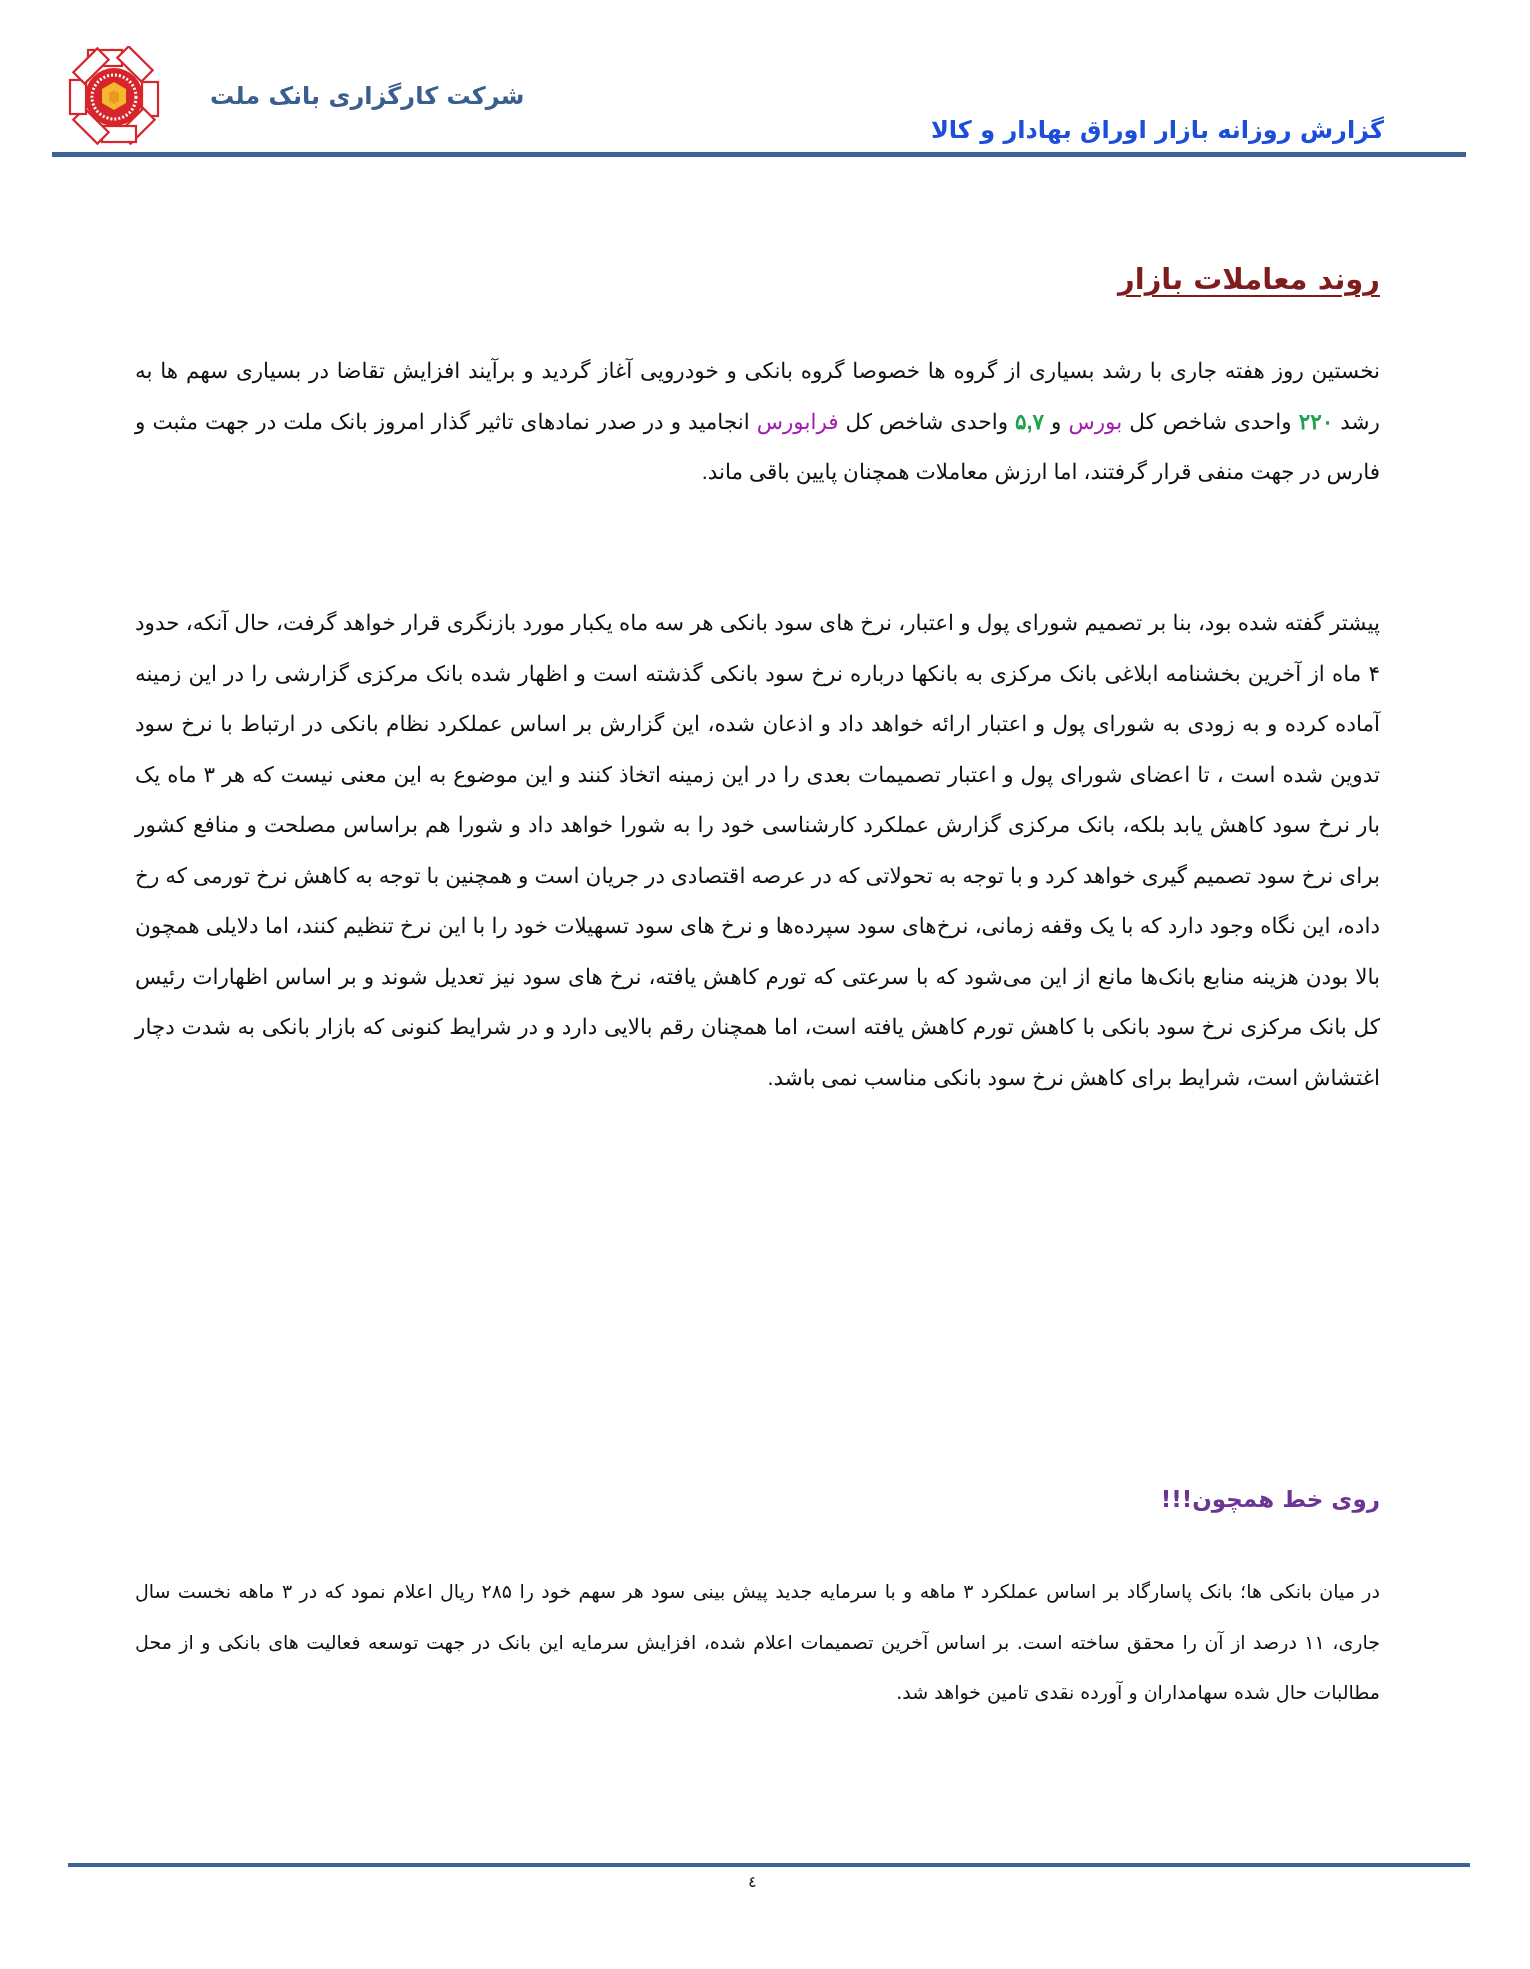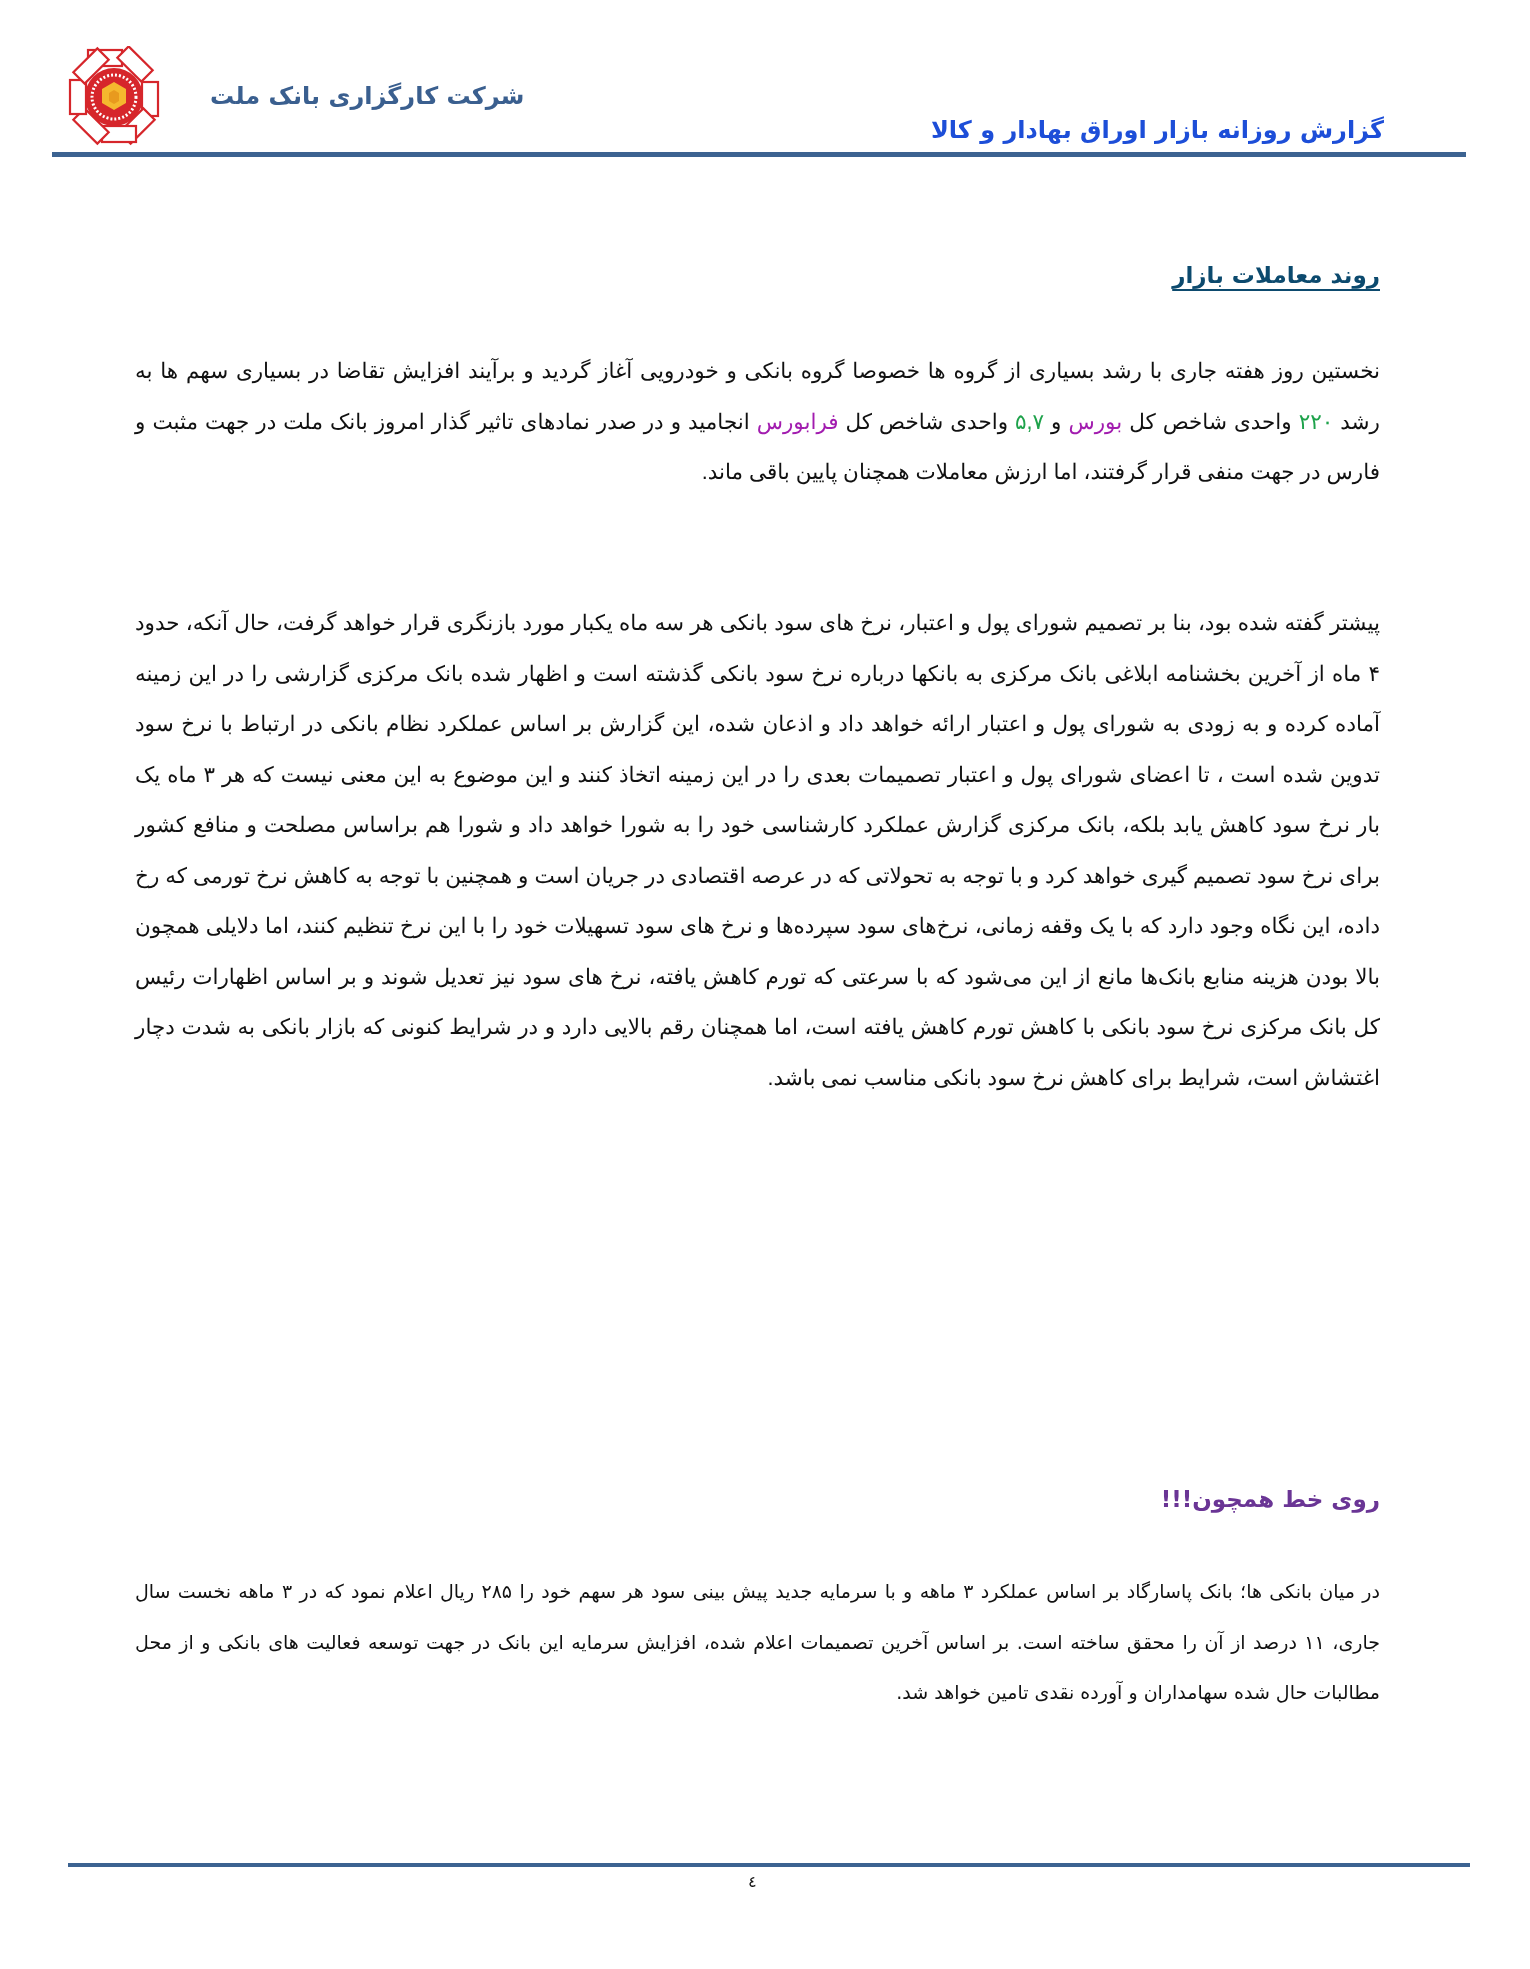--- a/index.html
+++ b/index.html
@@ -7,29 +7,29 @@
            font-family: "DejaVu Sans", sans-serif; color: #111; }
     .header { position: absolute; left: 0; top: 0; width: 1476px; height: 160px; }
     .logo { position: absolute; left: 62px; top: 46px; width: 106px; height: 100px; }
     .company { position: absolute; left: 210px; top: 82px; font-size: 24px; font-weight: bold;
                color: #3a5f8f; direction: rtl; white-space: nowrap; }
     .report-title { position: absolute; right: 92px; top: 84px; font-size: 24px; font-weight: bold;
                     color: #1d4ed8; direction: rtl; white-space: nowrap; margin-top: 32px; }
     .header-rule { position: absolute; left: 52px; top: 152px; width: 1414px; height: 5px; background: #3c6391; }
 
     .content { position: absolute; left: 135px; width: 1245px; direction: rtl; text-align: justify; }
-    .section-title-1 { position: absolute; right: 150px; top: 262px; font-size: 23px; font-weight: bold;
-                       color: #0c4a6e; direction: rtl; text-decoration: underline; text-underline-offset: 6px;
+    .section-title-1 { position: absolute; right: 150px; top: 262px; font-size: 29px; font-weight: bold;
+                       color: #7f1d1d; direction: rtl; text-decoration: underline; text-underline-offset: 6px;
                        text-decoration-thickness: 2px; white-space: nowrap; font-family: "DejaVu Sans", sans-serif; }
     .para { font-family: "Liberation Sans", sans-serif; font-size: 21.5px; line-height: 50.5px;
             margin: 0; text-align: justify; text-align-last: right; }
     .p1 { top: 346px; }
     .p2 { top: 598px; }
     .hl { color: #a21caf; }
-    .hl-num { color: #1ea24b; font-weight: normal; }
+    .hl-num { color: #1ea24b; font-weight: bold; }
     .section-title-2 { position: absolute; right: 150px; top: 1486px; font-size: 23px; font-weight: bold;
                        color: #6a3595; direction: rtl; white-space: nowrap; font-family: "DejaVu Sans", sans-serif; }
     .p3 { top: 1566px; font-family: "DejaVu Sans", sans-serif; font-size: 19px; letter-spacing: -0.3px; }
     .footer-rule { position: absolute; left: 68px; top: 1863px; width: 1402px; height: 4px; background: #3c6391; }
     .page-number { position: absolute; left: 748px; top: 1872px; font-size: 16px; color: #111; }
   </style>
 </head>
 <body>
 
 <div class="header">

